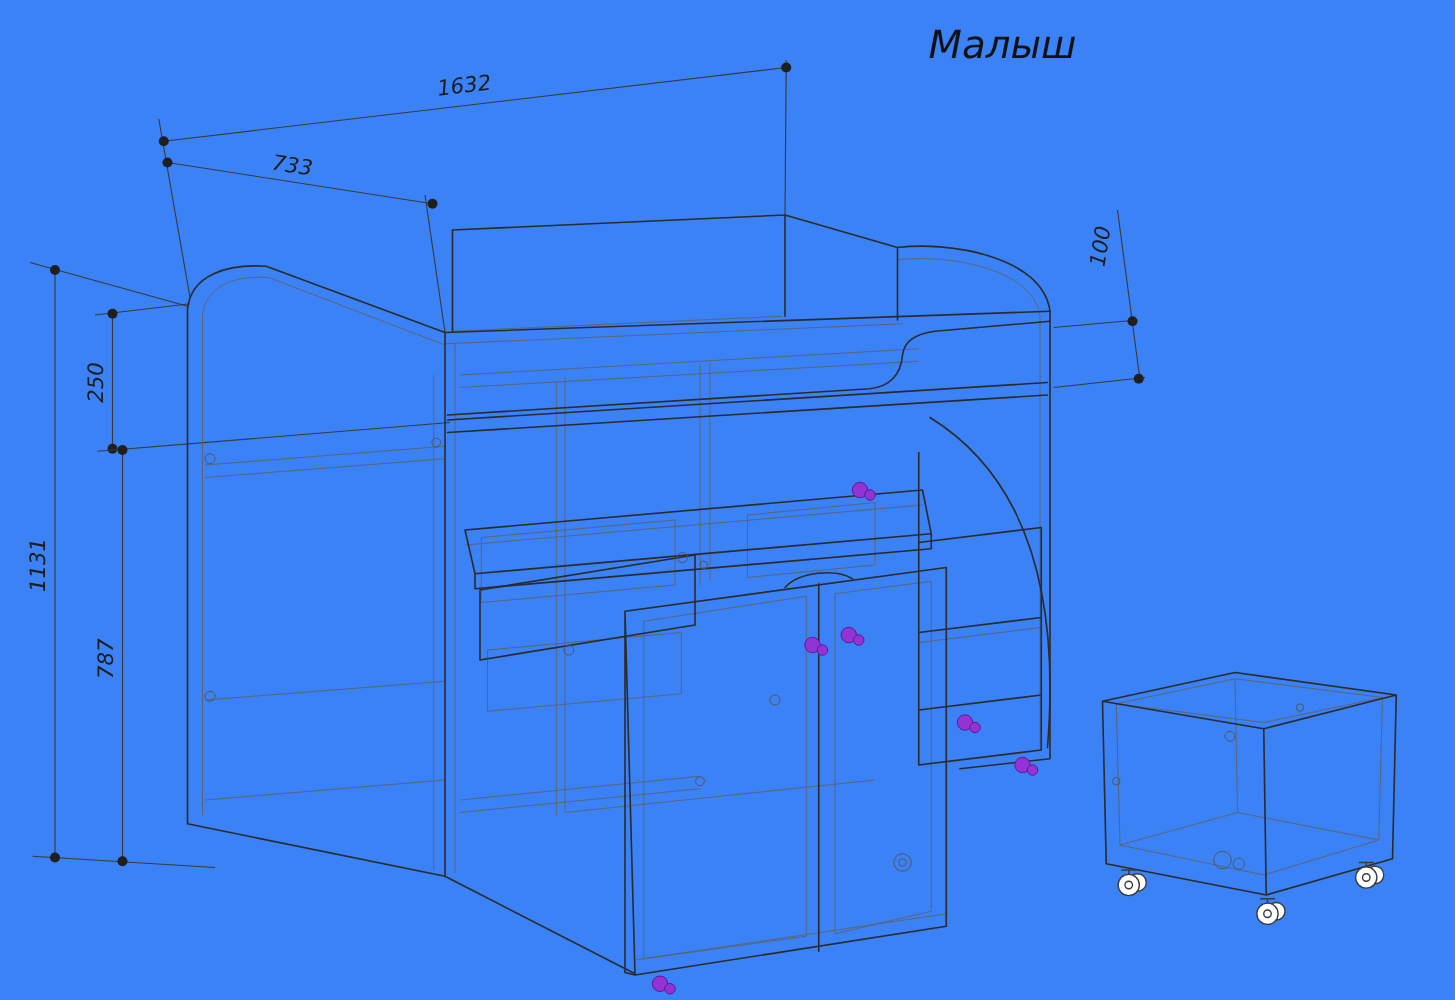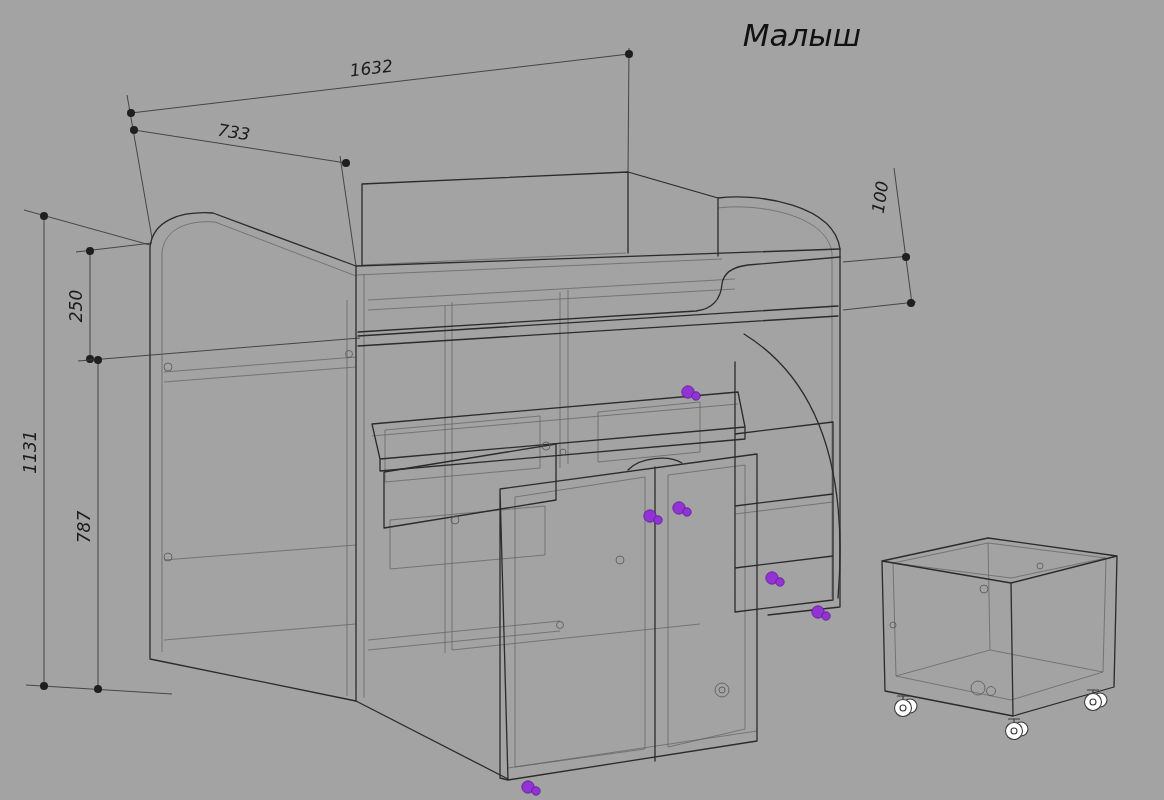--- a/index.html
+++ b/index.html
@@ -1,17 +1,17 @@
 <!DOCTYPE html>
 <html><head>
 <meta charset="utf-8">
 <title>Малыш — furniture drawing</title>
 <style>
   html,body{margin:0;padding:0;background:#ffffff;}
-  .page{position:relative;width:1164px;height:800px;background:#a3a3a3;overflow:hidden;
+  .page{position:relative;width:1164px;height:800px;background:#3b82f6;overflow:hidden;
         font-family:"DejaVu Sans",sans-serif;}
   svg{display:block;}
   .outline{stroke:#2b2b2b;stroke-width:1.3;fill:none;stroke-linejoin:round;stroke-linecap:round;}
   .thin{stroke:#606060;stroke-width:0.7;fill:none;stroke-linejoin:round;}
   .hw{stroke:#555555;stroke-width:0.8;fill:none;}
   .dimline{stroke:#3a3a3a;stroke-width:0.9;fill:none;}
   .dot{fill:#1f1f1f;stroke:none;}
   .dim-text{font:italic 17px "DejaVu Sans",sans-serif;fill:#1c1c1c;}
   .title-text{font:italic 31px "DejaVu Sans",sans-serif;fill:#111111;}
   .wheel{stroke:#3a3a3a;stroke-width:1.1;fill:#ffffff;}

